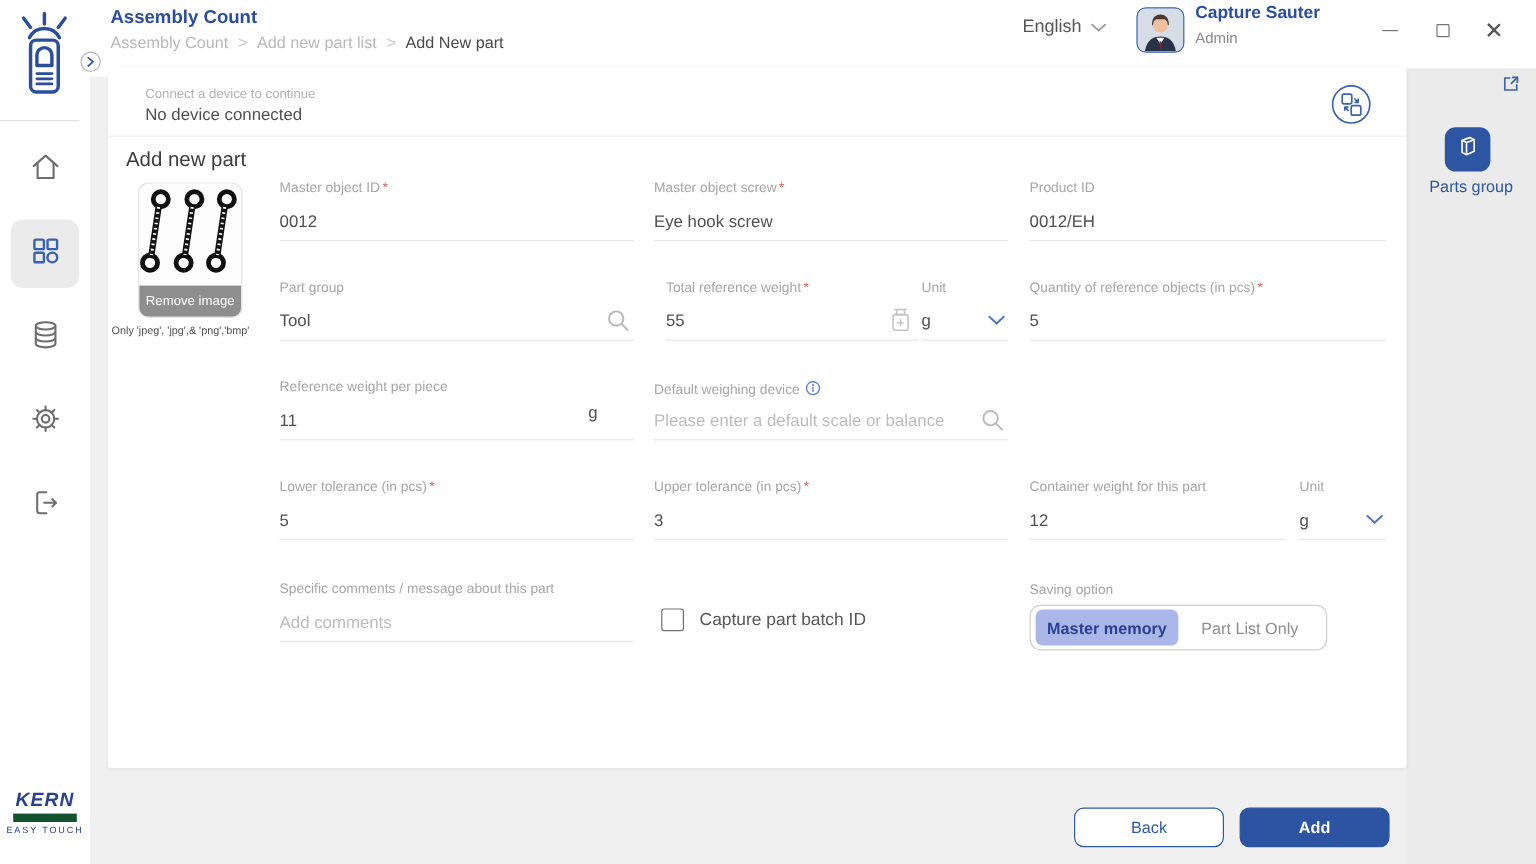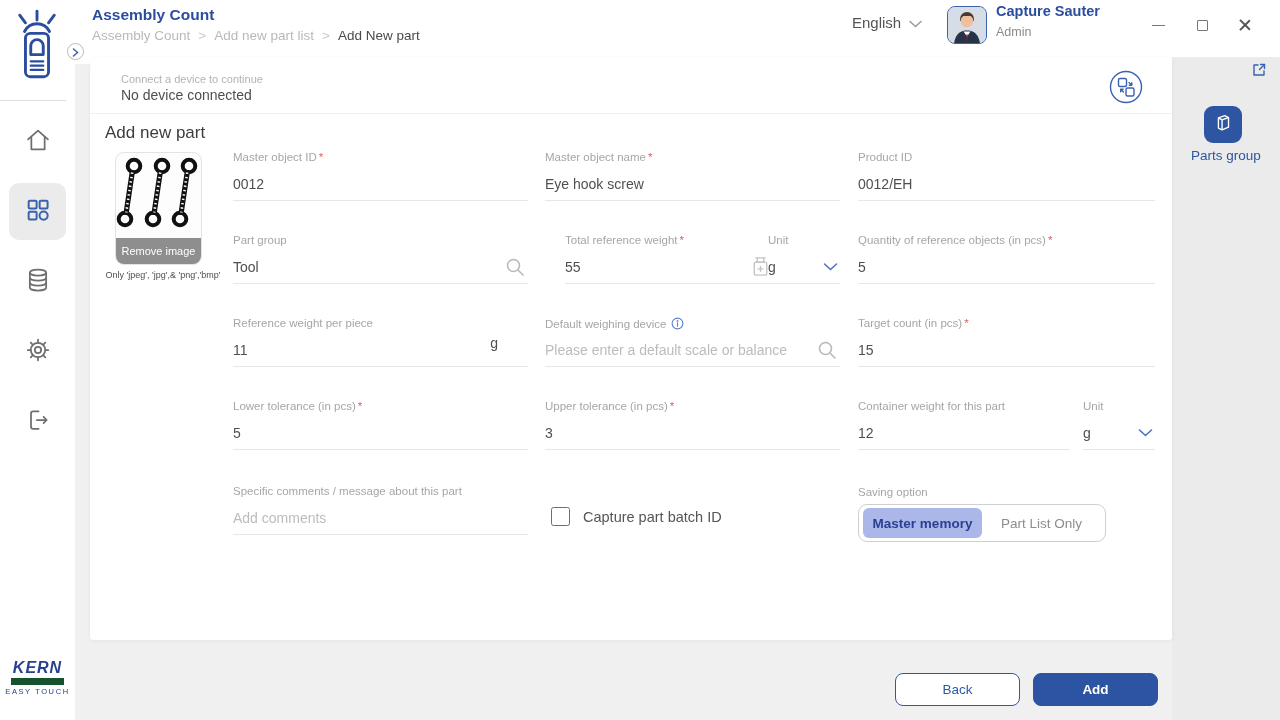--- a/index.html
+++ b/index.html
@@ -54,40 +54,40 @@
   .banner-status { position:absolute; left:31px; top:30px; font-size:14px; color:#4f4f4f; }
   .banner-icon { position:absolute; left:1019px; top:13px; width:34px; height:34px; }
   .banner-divider { position:absolute; left:0; top:56px; width:1082px; height:1px; background:#f0f0f0; }
   .form-heading { position:absolute; left:15px; top:66px; font-size:17px; color:#3d3d3d; font-weight:500; }
 
   
   .part-image { position:absolute; left:25px; top:95px; width:87px; height:113px; border:1px solid #e3e3e3;
     border-radius:9px; background:#fdfdfd; overflow:hidden; }
   .remove-overlay { position:absolute; left:0; bottom:0; width:100%; height:26px; background:rgba(122,122,122,0.85);
     color:#fff; font-size:11px; display:flex; align-items:center; justify-content:center; }
-  .image-note { position:absolute; left:3px; top:213px; width:140px; text-align:center; font-size:9px; color:#4f4f4f; white-space:nowrap; }
+  .image-note { position:absolute; left:3px; top:213px; width:140px; font-size:9px; color:#4f4f4f; white-space:nowrap; }
 
   
   .field { position:absolute; }
   .flabel { font-size:11.5px; color:#a6a6a6; height:17px; white-space:nowrap; }
   .flabel .req { color:#e05c5c; margin-left:2px; }
   .fctrl { position:relative; border-bottom:1px solid #e7e7e7; height:33px; display:flex; align-items:center; }
   .fctrl input { border:none; outline:none; background:transparent; width:100%; padding:0;
     font-family:"Liberation Sans",sans-serif; font-size:14px; color:#4f4f4f; }
   .fctrl input::placeholder { color:#bcbcbc; }
   .fctrl .unit-val { font-size:14px; color:#4f4f4f; flex:1; }
   .icon-right { position:absolute; right:2px; top:50%; transform:translateY(-50%); display:flex; }
   .suffix-g { position:absolute; right:30px; top:18px; font-size:14px; color:#4f4f4f; }
   .info-ic { display:inline-block; vertical-align:-2px; margin-left:5px; }
 
   .f-moid { left:143px; top:94px; width:295px; }
   .f-moname { left:455px; top:94px; width:295px; }
   .f-pid { left:768px; top:94px; width:297px; }
   .f-pgroup { left:143px; top:177px; width:295px; }
-  .f-trw { left:475px; top:177px; width:210px; }
+  .f-trw { left:465px; top:177px; width:210px; }
   .f-unit1 { left:678px; top:177px; width:72px; }
   .f-qro { left:768px; top:177px; width:297px; }
   .f-rwpp { left:143px; top:260px; width:295px; }
   .f-dwd { left:455px; top:260px; width:295px; }
   .f-tc { left:768px; top:260px; width:297px; }
   .f-lt { left:143px; top:343px; width:295px; }
   .f-ut { left:455px; top:343px; width:295px; }
   .f-cw { left:768px; top:343px; width:212px; }
   .f-unit2 { left:993px; top:343px; width:72px; }
   .f-comments { left:143px; top:428px; width:295px; }
@@ -304,21 +304,21 @@
     </div>
     <div class="image-note">Only 'jpeg', 'jpg',&amp; 'png','bmp'</div>
 
     <div class="field f-moid">
       <div class="flabel"><span>Master object ID</span><span class="req">*</span></div>
       <div class="fctrl">
           <input value="0012" style="">
         </div>
     </div>
     <div class="field f-moname">
-      <div class="flabel"><span>Master object name</span><span class="req">*</span></div>
+      <div class="flabel"><span>Master object screw</span><span class="req">*</span></div>
       <div class="fctrl">
           <input value="Eye hook screw" style="">
         </div>
     </div>
     <div class="field f-pid">
       <div class="flabel"><span>Product ID</span></div>
       <div class="fctrl">
           <input value="0012/EH" style="">
         </div>
     </div>
@@ -386,26 +386,20 @@
       <div class="fctrl">
         <input placeholder="Please enter a default scale or balance" style="">
         <span class="icon-right">
           <svg width="22" height="22" viewBox="0 0 22 22" fill="none" stroke="#b9b9b9" stroke-width="1.6" stroke-linecap="round">
               <circle cx="9.5" cy="9.5" r="6"></circle>
               <path d="M14 14 L19 19"></path>
             </svg>
         </span>
       </div>
     </div>
-    <div class="field f-tc">
-      <div class="flabel"><span>Target count (in pcs)</span><span class="req">*</span></div>
-      <div class="fctrl">
-          <input value="15" style="">
-        </div>
-    </div>
 
     <div class="field f-lt">
       <div class="flabel"><span>Lower tolerance (in pcs)</span><span class="req">*</span></div>
       <div class="fctrl">
           <input value="5" style="">
         </div>
     </div>
     <div class="field f-ut">
       <div class="flabel"><span>Upper tolerance (in pcs)</span><span class="req">*</span></div>
       <div class="fctrl">

